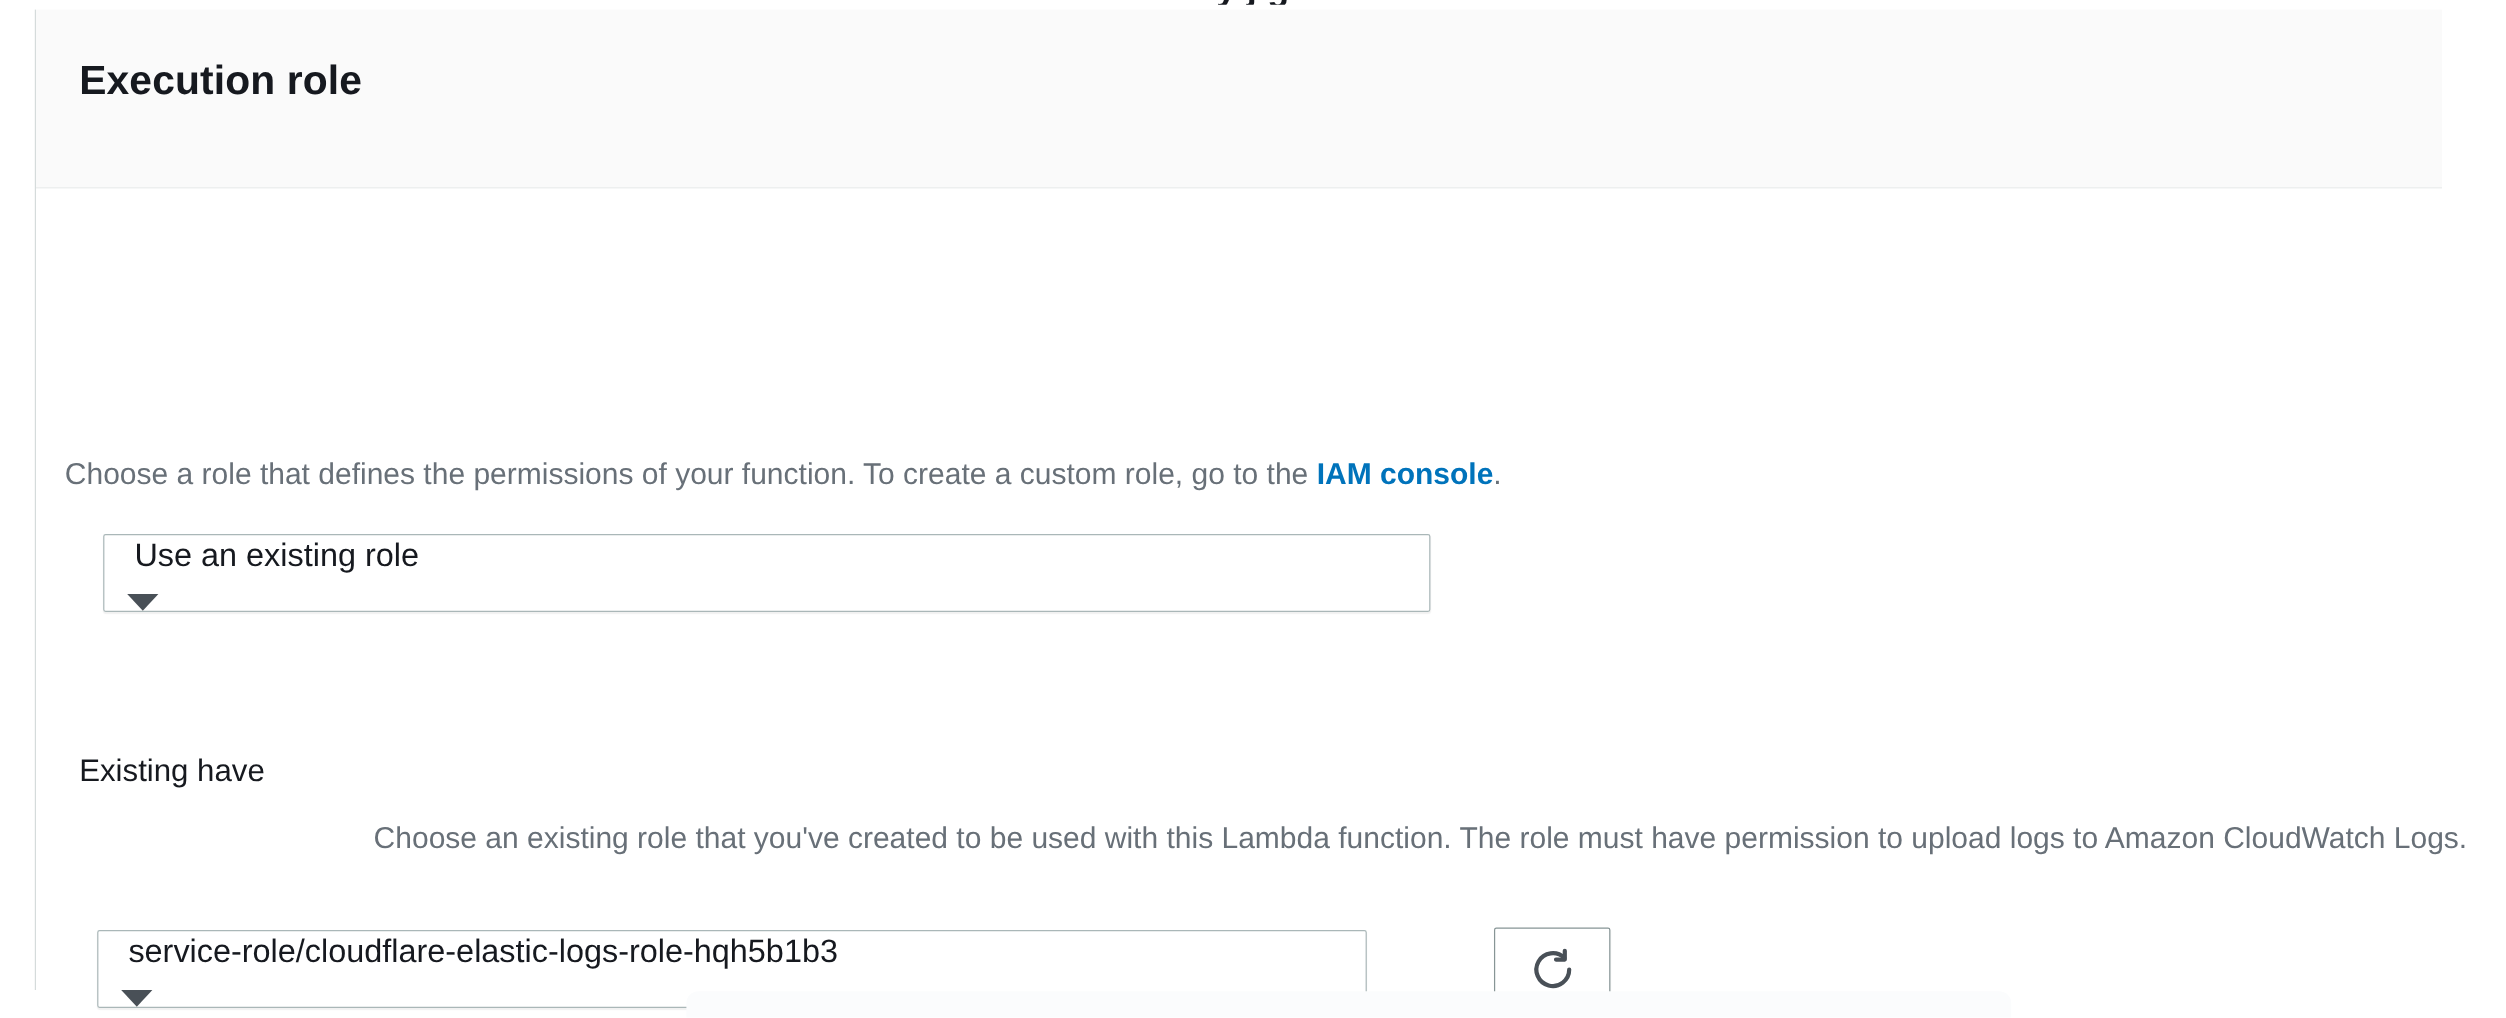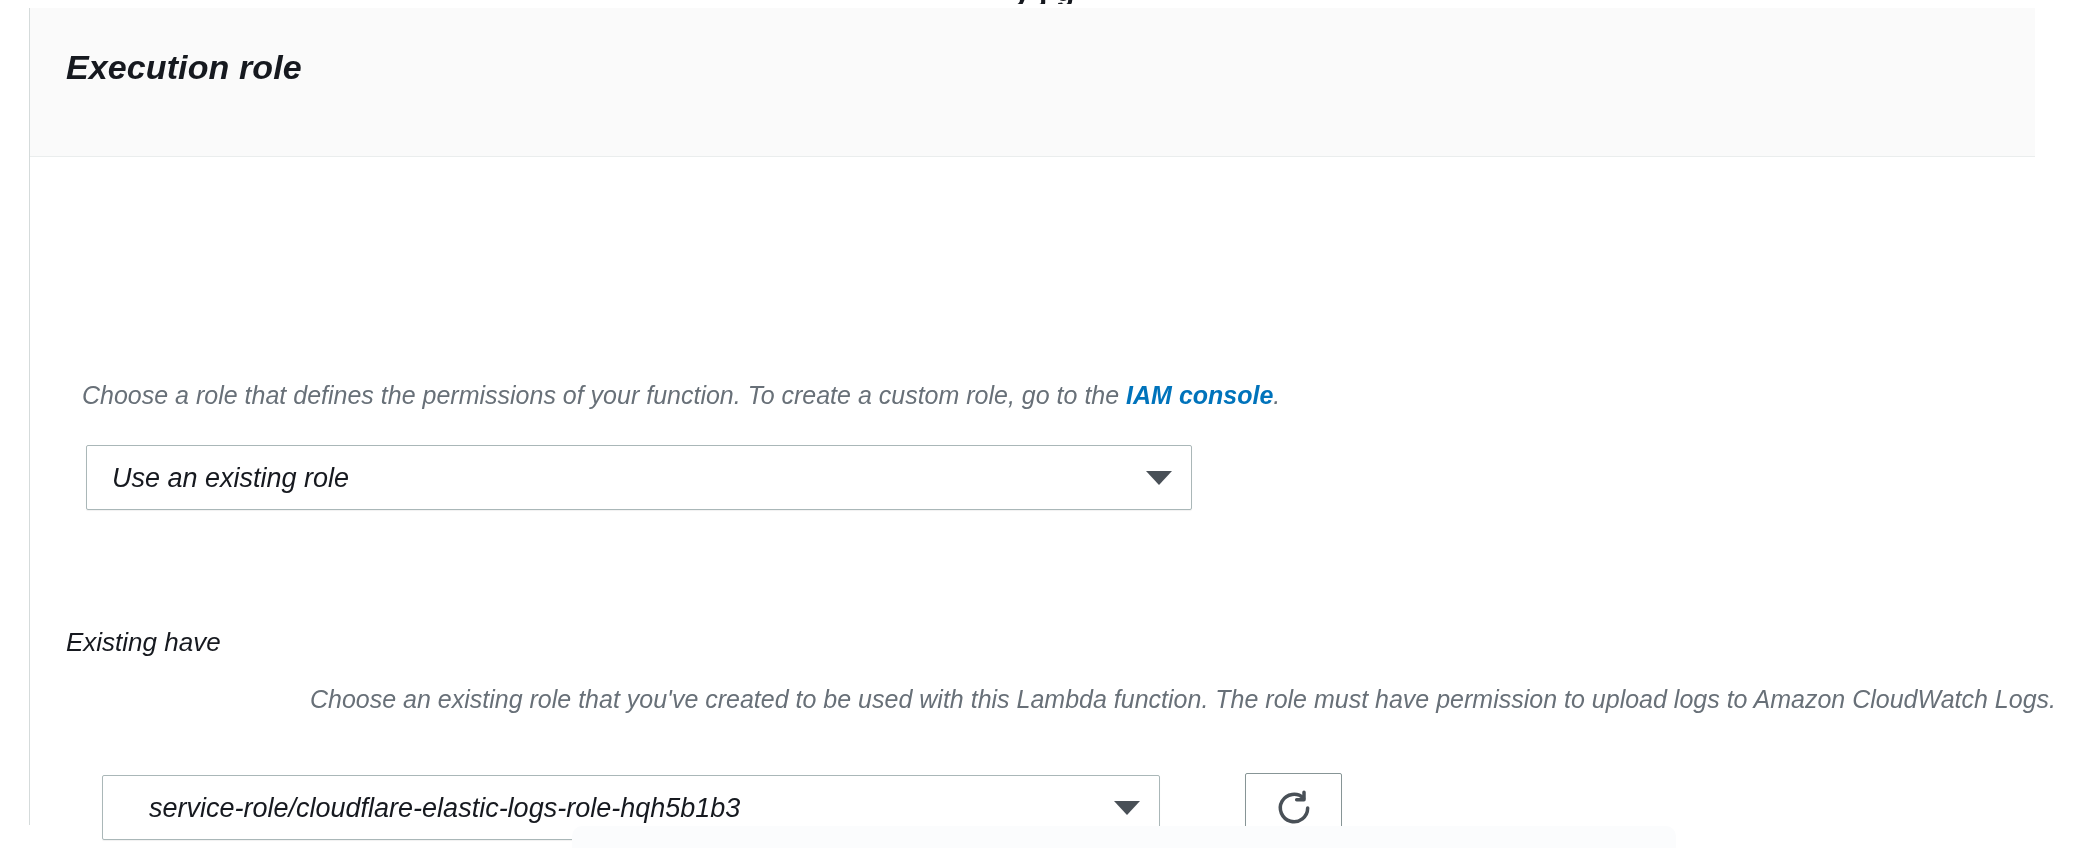--- a/index.html
+++ b/index.html
@@ -43,21 +43,20 @@
   
   .card {
     position: absolute;
     left: 29px;
     top: 8px;
     width: 2006px;
     height: 817px;
     background: #ffffff;
     border-left: 1px solid #d5dbdb;
     box-sizing: border-box;
-    font-style: italic;
   }
 
   .card-header {
     position: relative;
     height: 149px;
     background: #fafafa;
     border-bottom: 1px solid #eaeded;
     box-sizing: border-box;
   }
 
@@ -105,21 +104,21 @@
 
   
   .select {
     position: absolute;
     box-sizing: border-box;
     background: #ffffff;
     border: 1px solid #aab7b8;
     border-radius: 2px;
     box-shadow: 0 1px 1px rgba(0,0,0,.06);
     display: flex;
-    align-items: center;
+    flex-direction: column;
   }
   .select .value {
     flex: 1 1 auto;
     padding-left: 25px;
     font-size: 27px;
     line-height: 34px;
     color: #16191f;
     white-space: nowrap;
     overflow: hidden;
     text-overflow: ellipsis;
@@ -148,27 +147,27 @@
     border-radius: 2px;
     display: flex;
     align-items: center;
     justify-content: center;
     box-shadow: 0 1px 1px rgba(0,0,0,.06);
     cursor: pointer;
   }
   .icon-button svg { display: block; }
 
   
-  #role-mode-desc   { left: 52px;  top: 220px; width: 1900px; }
+  #role-mode-desc   { left: 24px;  top: 220px; width: 1900px; }
   #role-mode-select { left: 56px;  top: 288px; width: 1106px; height: 65px; }
 
   #existing-role-label { left: 36px; top: 468px; }
   #existing-role-desc  { left: 36px; top: 524px; width: 1990px; text-align: right; }
 
-  #existing-role-select { left: 72px; top: 618px; width: 1058px; height: 65px; padding-left: 21px; }
+  #existing-role-select { left: 51px; top: 618px; width: 1058px; height: 65px; }
   #refresh-roles-button { left: 1215px; top: 616px; width: 97px; height: 69px; }
 
   
   .bottom-peek {
     position: absolute;
     left: 572px;
     top: 826px;
     width: 1104px;
     height: 40px;
     background: #fbfcfd;

